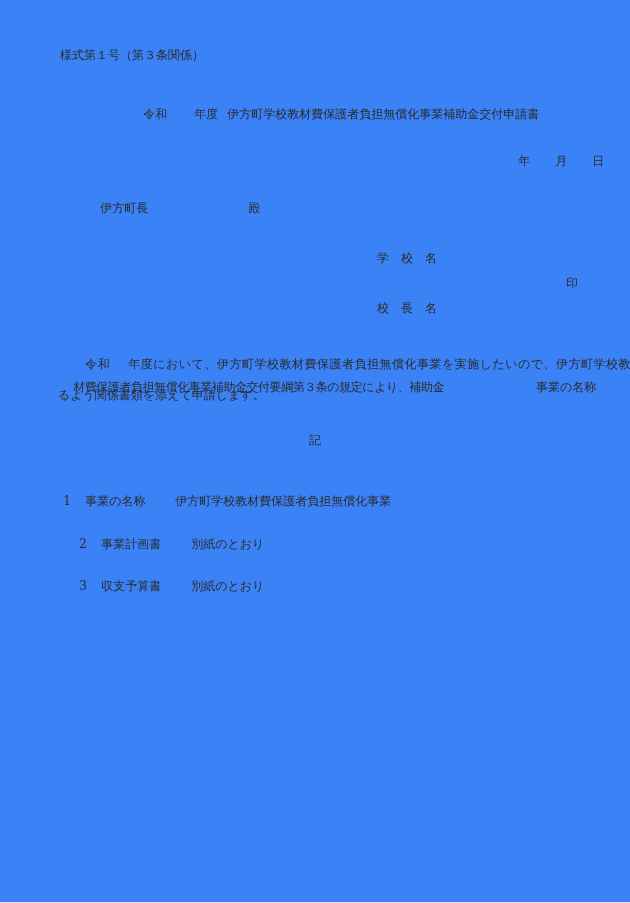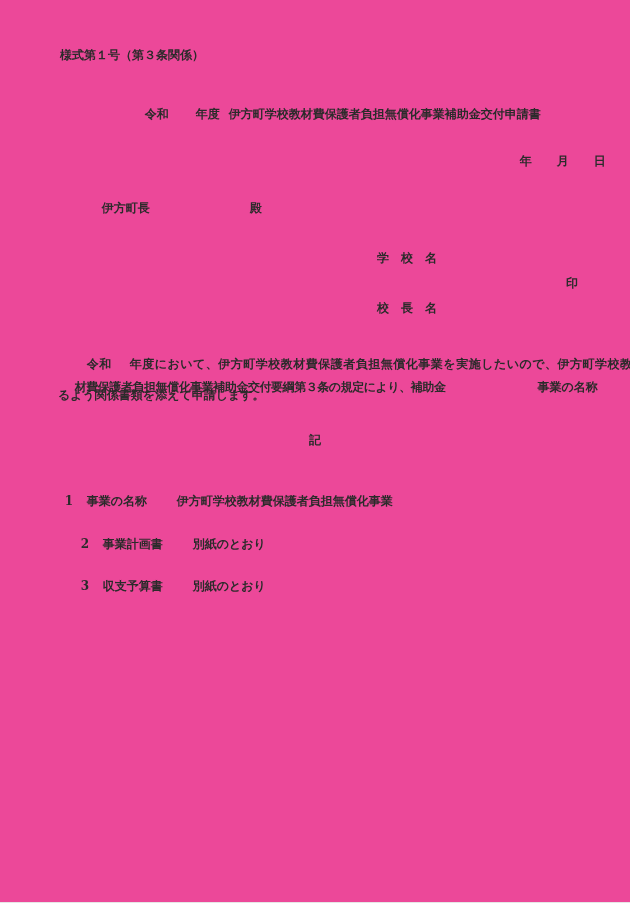--- a/index.html
+++ b/index.html
@@ -4,26 +4,25 @@
 <style>
   html, body {
     margin: 0;
     padding: 0;
     background: #fdfdfd;
   }
   .page {
     position: relative;
     width: 630px;
     height: 903px;
-    background: #ec4899;
+    background: #3b82f6;
     overflow: hidden;
     font-family: "DejaVu Serif", "Liberation Serif", serif;
     font-size: 12px;
     color: #2b2b2b;
-    font-weight: bold;
   }
   .abs {
     position: absolute;
     white-space: pre;
     line-height: 1.25;
   }
   .spacer {
     display: inline-block;
     height: 1px;
     vertical-align: baseline;

